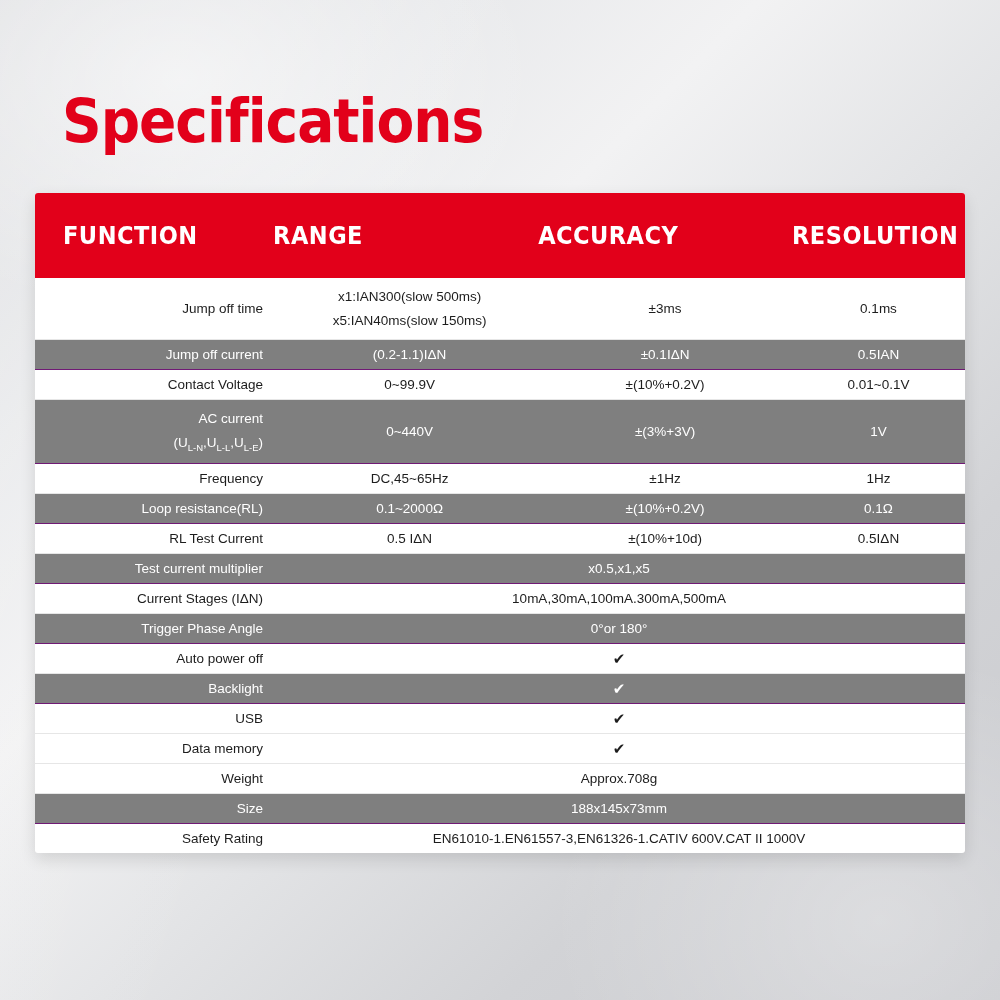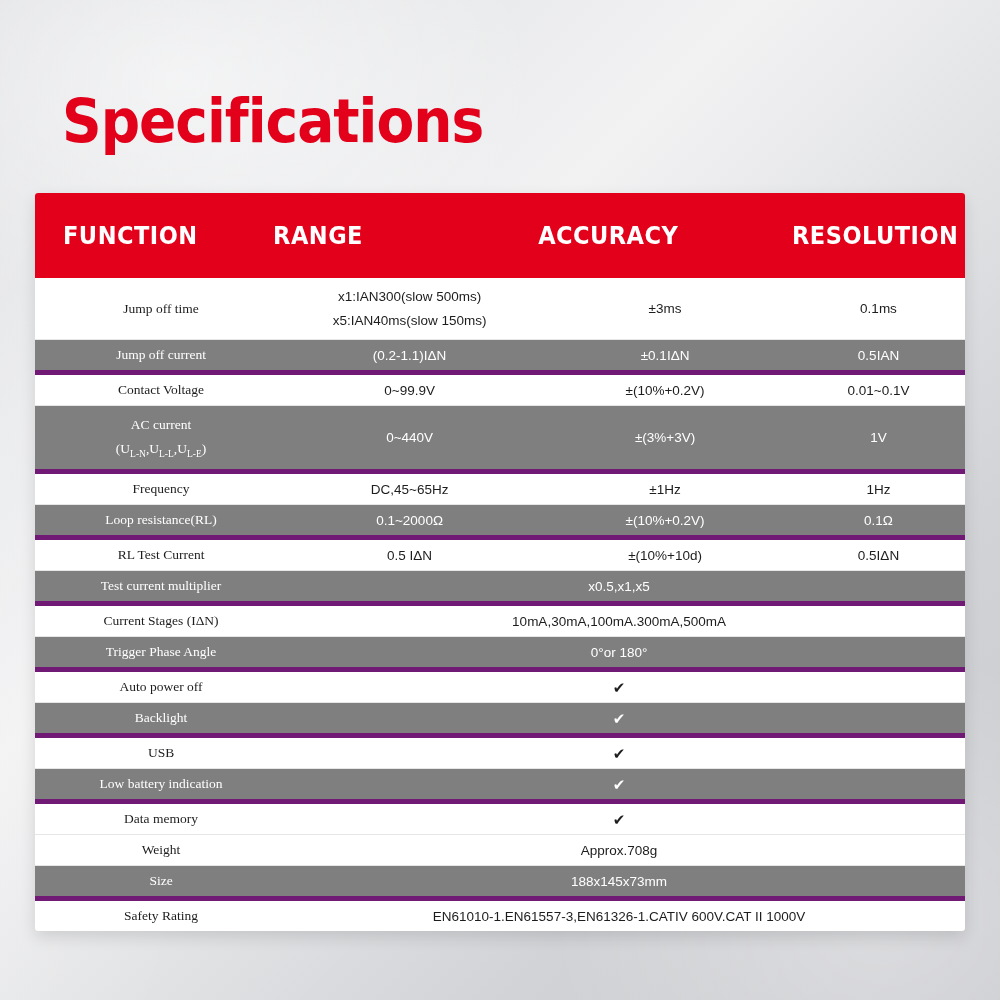--- a/index.html
+++ b/index.html
@@ -83,26 +83,25 @@
   tbody td {
     font-size: 13.5px;
     color: #1d1d1d;
     padding: 7px 10px;
     border-bottom: 1px solid #e6e6e6;
     vertical-align: middle;
   }
   tbody tr.alt td {
     background: #7f7f7f;
     color: #ffffff;
-    border-bottom: 5px solid #701a75;
+    border-bottom: 1px solid #701a75;
   }
   tbody td.fn {
-    text-align: center;
+    text-align: right;
     padding-left: 24px;
-    font-family: Liberation Serif, serif;
   }
   tbody td.ctr {
     text-align: center;
   }
   tbody td.lft {
     text-align: center;
     padding-left: 18px;
   }
   .twoline {
     line-height: 1.75;
@@ -224,24 +223,20 @@
         <tr class="alt">
           <td class="fn">Backlight</td>
           <td class="ctr check" colspan="3">✔</td>
         </tr>
 
         <tr>
           <td class="fn">USB</td>
           <td class="ctr check" colspan="3">✔</td>
         </tr>
 
-        <tr class="alt">
-          <td class="fn">Low battery indication</td>
-          <td class="ctr check" colspan="3">✔</td>
-        </tr>
 
         <tr>
           <td class="fn">Data memory</td>
           <td class="ctr check" colspan="3">✔</td>
         </tr>
 
 
         <tr>
           <td class="fn">Weight</td>
           <td class="ctr" colspan="3">Approx.708g</td>

